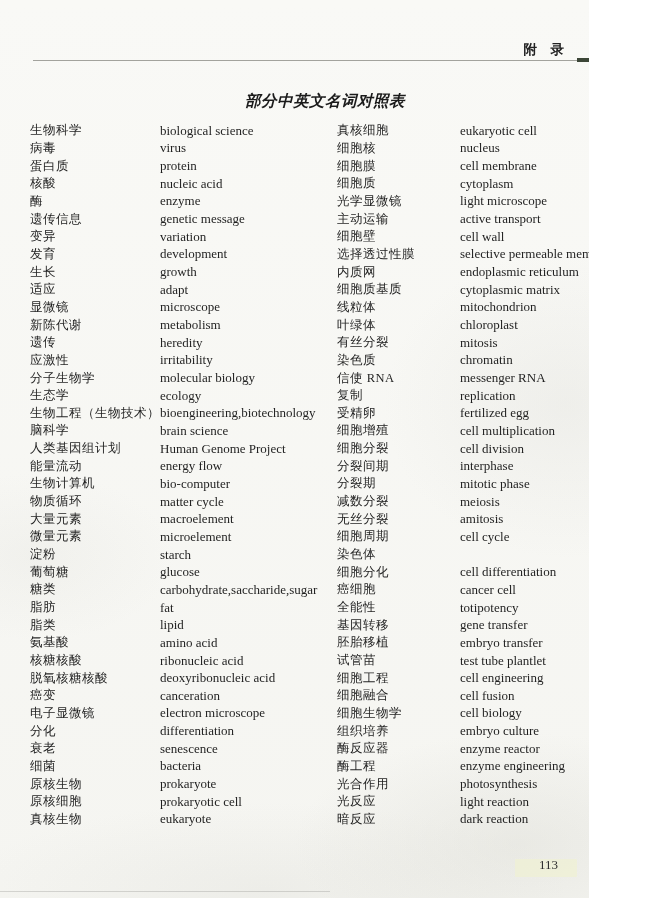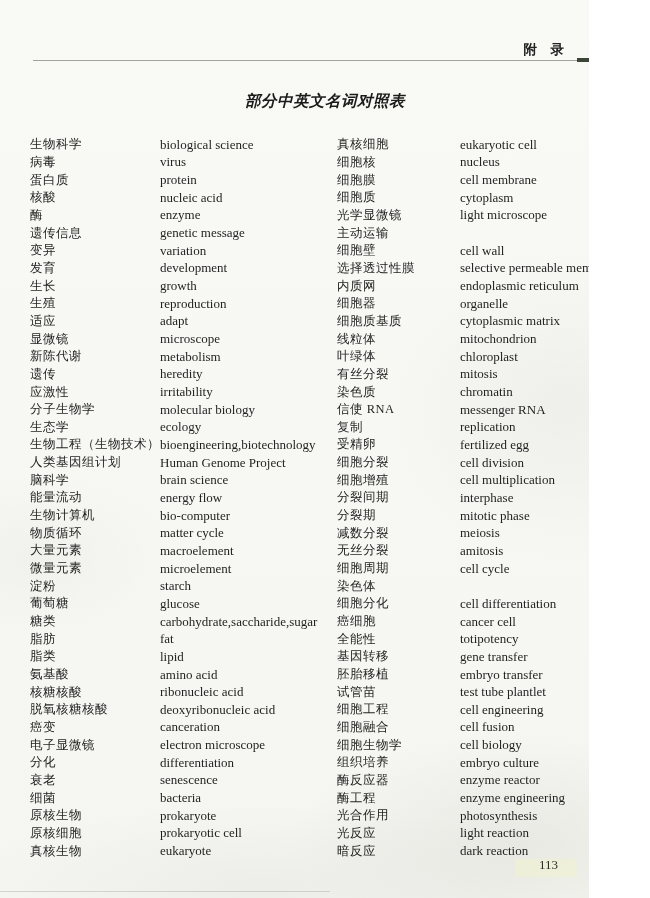--- a/index.html
+++ b/index.html
@@ -58,21 +58,21 @@
     text-align: center;
     font-family: "Liberation Sans", "DejaVu Sans", sans-serif;
     font-size: 15.5px;
     font-weight: bold;
     letter-spacing: 0.5px;
     color: #1b1b1b;
     font-style: italic;
   }
   .glossary {
     position: absolute;
-    top: 136px;
+    top: 122px;
     left: 30px;
     width: 612px;
   }
   .g-row {
     display: grid;
     grid-template-columns: 130px 177px 123px 1fr;
     height: 17.67px;
     align-items: center;
   }
   .g-row .cn {
@@ -153,46 +153,41 @@
       <div class="g-row">
         <span class="cn">酶</span>
         <span class="en">enzyme</span>
         <span class="cn">光学显微镜</span>
         <span class="en">light microscope</span>
       </div>
       <div class="g-row">
         <span class="cn">遗传信息</span>
         <span class="en">genetic message</span>
         <span class="cn">主动运输</span>
+        <span class="en">active transport</span>
       </div>
       <div class="g-row">
         <span class="cn">变异</span>
         <span class="en">variation</span>
         <span class="cn">细胞壁</span>
         <span class="en">cell wall</span>
       </div>
       <div class="g-row">
         <span class="cn">发育</span>
         <span class="en">development</span>
         <span class="cn">选择透过性膜</span>
         <span class="en">selective permeable membrane</span>
       </div>
       <div class="g-row">
         <span class="cn">生长</span>
         <span class="en">growth</span>
         <span class="cn">内质网</span>
         <span class="en">endoplasmic reticulum</span>
       </div>
       <div class="g-row">
-        <span class="cn">生殖</span>
-        <span class="en">reproduction</span>
-        <span class="cn">细胞器</span>
-        <span class="en">organelle</span>
-      </div>
-      <div class="g-row">
         <span class="cn">适应</span>
         <span class="en">adapt</span>
         <span class="cn">细胞质基质</span>
         <span class="en">cytoplasmic matrix</span>
       </div>
       <div class="g-row">
         <span class="cn">显微镜</span>
         <span class="en">microscope</span>
         <span class="cn">线粒体</span>
         <span class="en">mitochondrion</span>
@@ -227,32 +222,32 @@
         <span class="cn">复制</span>
         <span class="en">replication</span>
       </div>
       <div class="g-row">
         <span class="cn">生物工程（生物技术）</span>
         <span class="en">bioengineering,biotechnology</span>
         <span class="cn">受精卵</span>
         <span class="en">fertilized egg</span>
       </div>
       <div class="g-row">
+        <span class="cn">脑科学</span>
+        <span class="en">brain science</span>
+        <span class="cn">细胞增殖</span>
+        <span class="en">cell multiplication</span>
+      </div>
+      <div class="g-row">
         <span class="cn">人类基因组计划</span>
         <span class="en">Human Genome Project</span>
         <span class="cn">细胞分裂</span>
         <span class="en">cell division</span>
       </div>
       <div class="g-row">
-        <span class="cn">脑科学</span>
-        <span class="en">brain science</span>
-        <span class="cn">细胞增殖</span>
-        <span class="en">cell multiplication</span>
-      </div>
-      <div class="g-row">
         <span class="cn">能量流动</span>
         <span class="en">energy flow</span>
         <span class="cn">分裂间期</span>
         <span class="en">interphase</span>
       </div>
       <div class="g-row">
         <span class="cn">生物计算机</span>
         <span class="en">bio-computer</span>
         <span class="cn">分裂期</span>
         <span class="en">mitotic phase</span>

